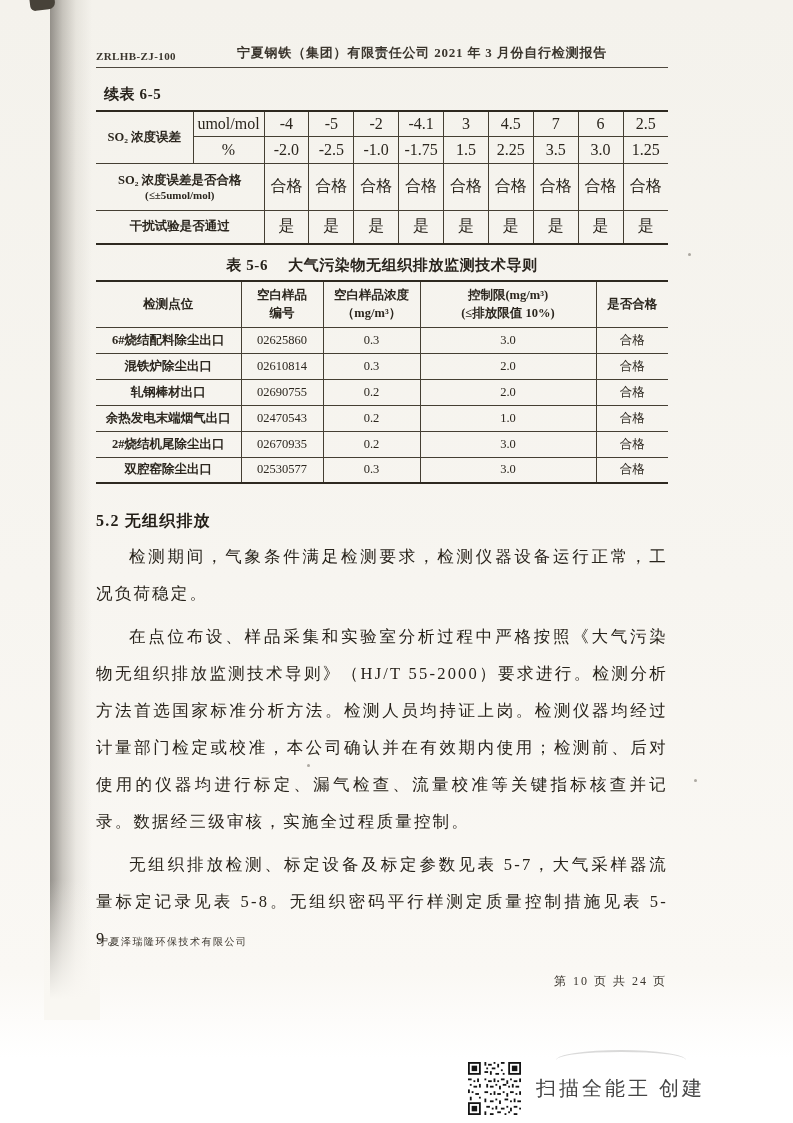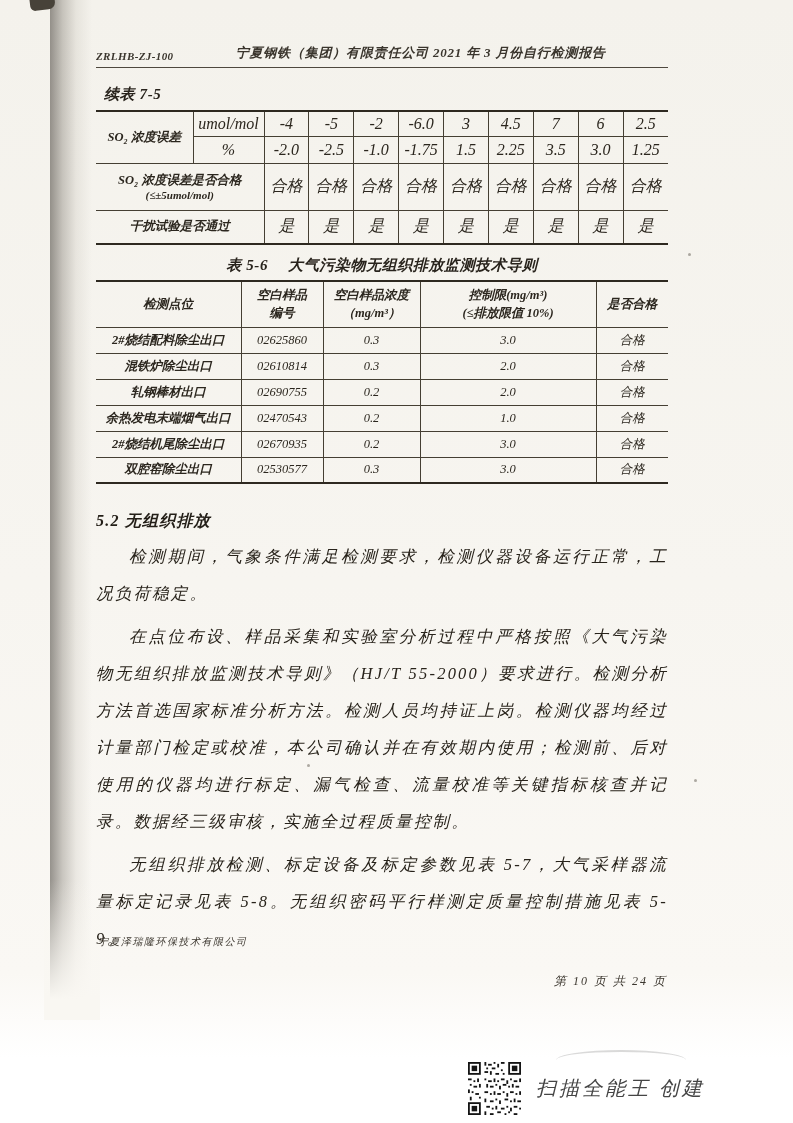--- a/index.html
+++ b/index.html
@@ -2,21 +2,21 @@
 <html><head>
 <meta charset="utf-8">
 <style>
   * { box-sizing: border-box; }
   html,body { margin:0; padding:0; }
   body {
     width:793px; height:1123px; background:#ffffff;
     font-family:"Liberation Serif","DejaVu Serif",serif;
     color:#2d2822;
   }
-  .page { position:relative; width:793px; height:1123px; overflow:hidden; background:#ffffff;font-style:italic; }
+  .page { position:relative; width:793px; height:1123px; overflow:hidden; background:#ffffff; }
   .scan-bg {
     position:absolute; left:0; top:0; width:793px; height:1058px;
     background:linear-gradient(180deg,#f4f2ec 0%,#f7f5f0 55%,#faf8f4 92%,#ffffff 100%);
   }
   .edge-shadow {
     position:absolute; left:50px; top:0; width:42px; height:1015px;
     background:linear-gradient(to right, rgba(58,53,46,.52) 0%, rgba(108,102,92,.34) 30%,
                rgba(168,162,150,.18) 62%, rgba(220,216,206,0) 100%);
   }
   .edge-fade {
@@ -99,37 +99,37 @@
   <div class="speck" style="left:688px; top:253px;"></div>
 
   <div class="content">
 
     <div class="doc-header">
       <span class="doc-code">ZRLHB-ZJ-100</span>
       <span class="doc-title">宁夏钢铁（集团）有限责任公司 2021 年 3 月份自行检测报告</span>
     </div>
 
     <div class="t-caption t55-cap">
-      <span class="cap-prefix">续表 7-5</span>
+      <span class="cap-prefix">续表 6-5</span>
     </div>
 
     <table class="t55">
       <colgroup>
           <col style="width:97px">
           <col style="width:71px">
           <col span="9">
         </colgroup>
       <tbody>
       <tr class="r1">
         <td class="grp" rowspan="2">SO₂ 浓度误差</td>
         <td>umol/mol</td>
         <td>-4</td>
         <td>-5</td>
         <td>-2</td>
-        <td>-6.0</td>
+        <td>-4.1</td>
         <td>3</td>
         <td>4.5</td>
         <td>7</td>
         <td>6</td>
         <td>2.5</td>
       </tr>
       <tr class="r2">
         <td>%</td>
         <td>-2.0</td>
         <td>-2.5</td>
@@ -199,21 +199,21 @@
         </td>
         <td>
           <span>控制限(mg/m³)</span>
           <span>(≤排放限值 10%)</span>
         </td>
         <td>
               <span>是否合格</span>
             </td>
       </tr>
       <tr class="data">
-        <td>2#烧结配料除尘出口</td>
+        <td>6#烧结配料除尘出口</td>
         <td>02625860</td>
         <td>0.3</td>
         <td>3.0</td>
         <td>合格</td>
       </tr>
       <tr class="data">
         <td>混铁炉除尘出口</td>
         <td>02610814</td>
         <td>0.3</td>
         <td>2.0</td>

